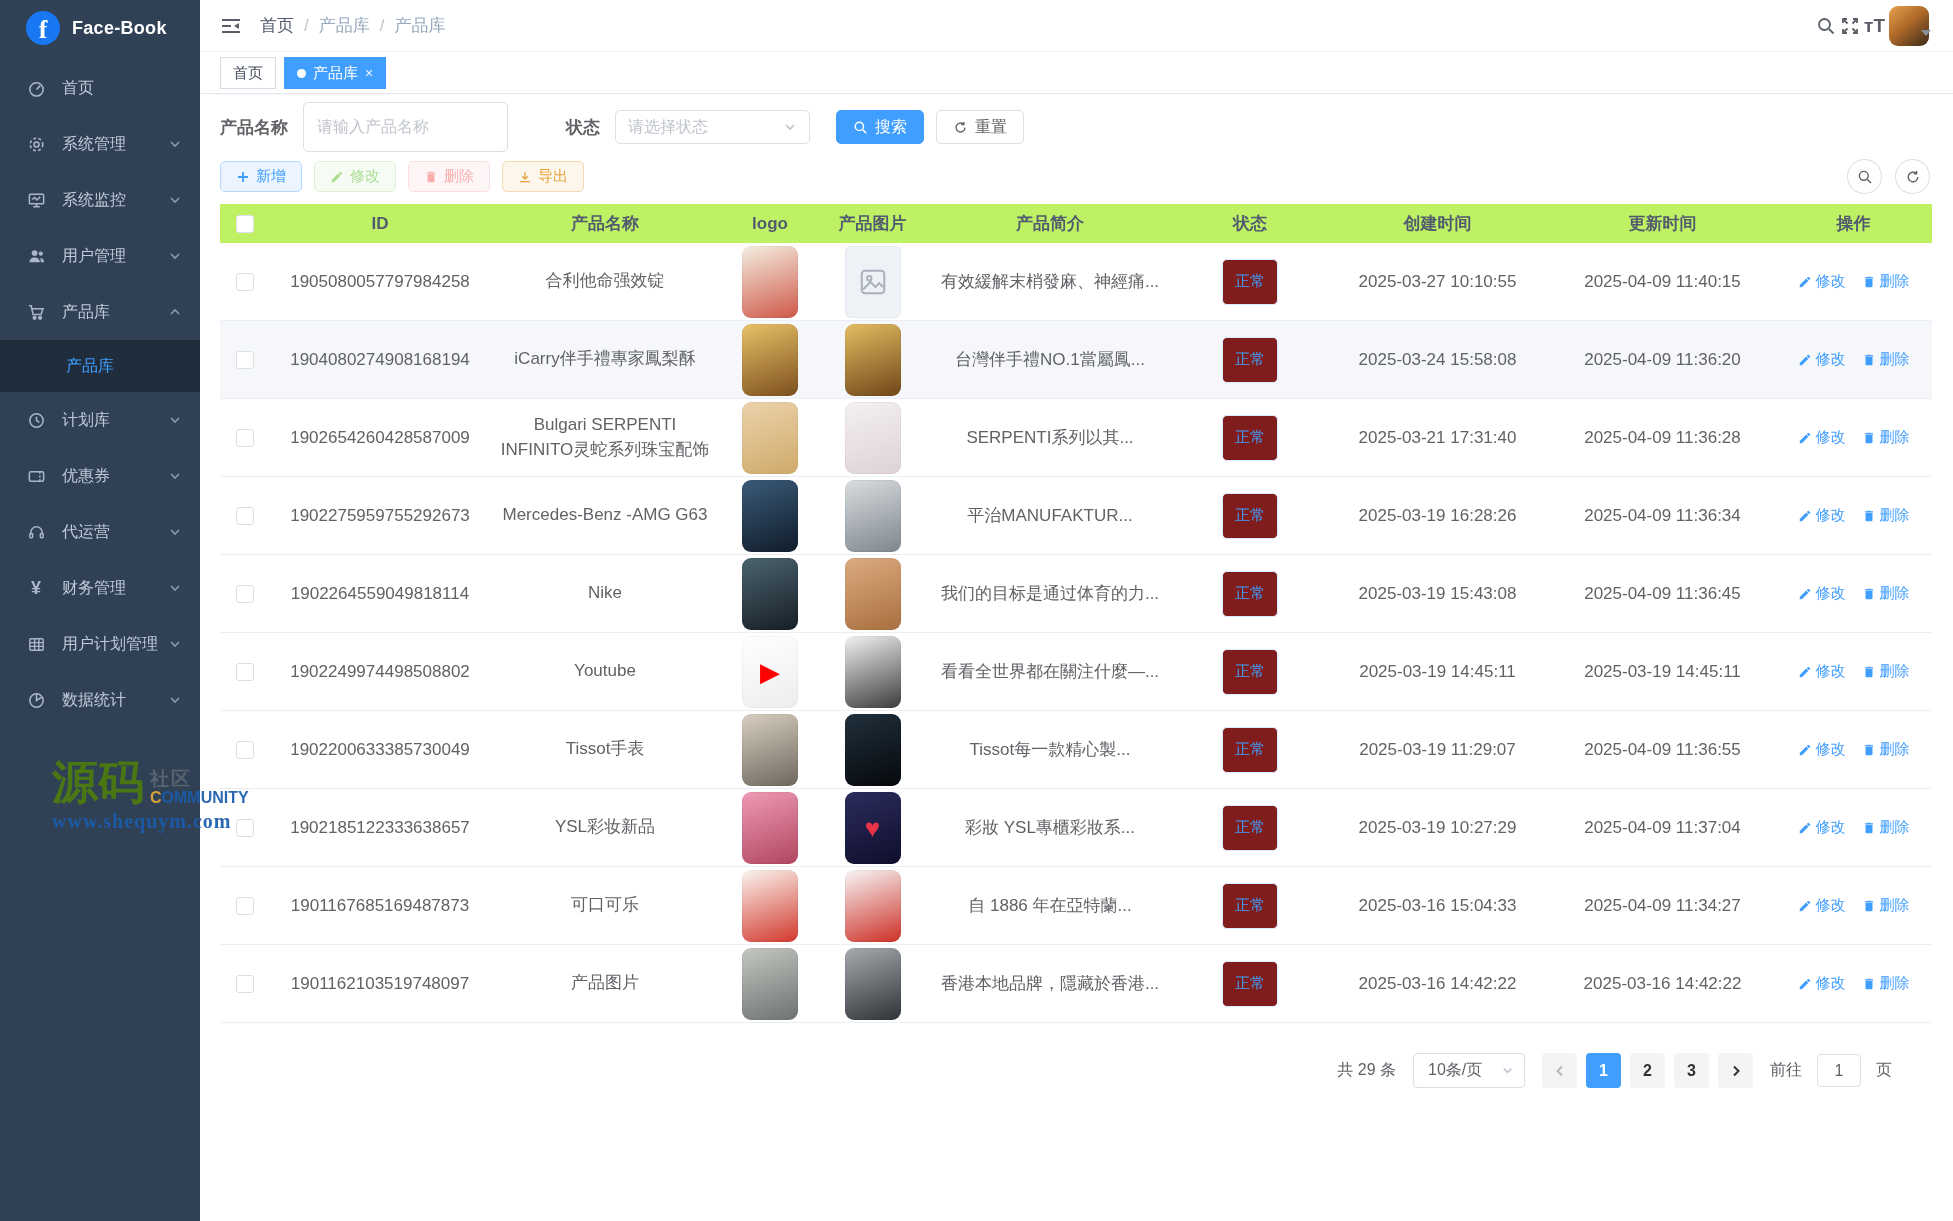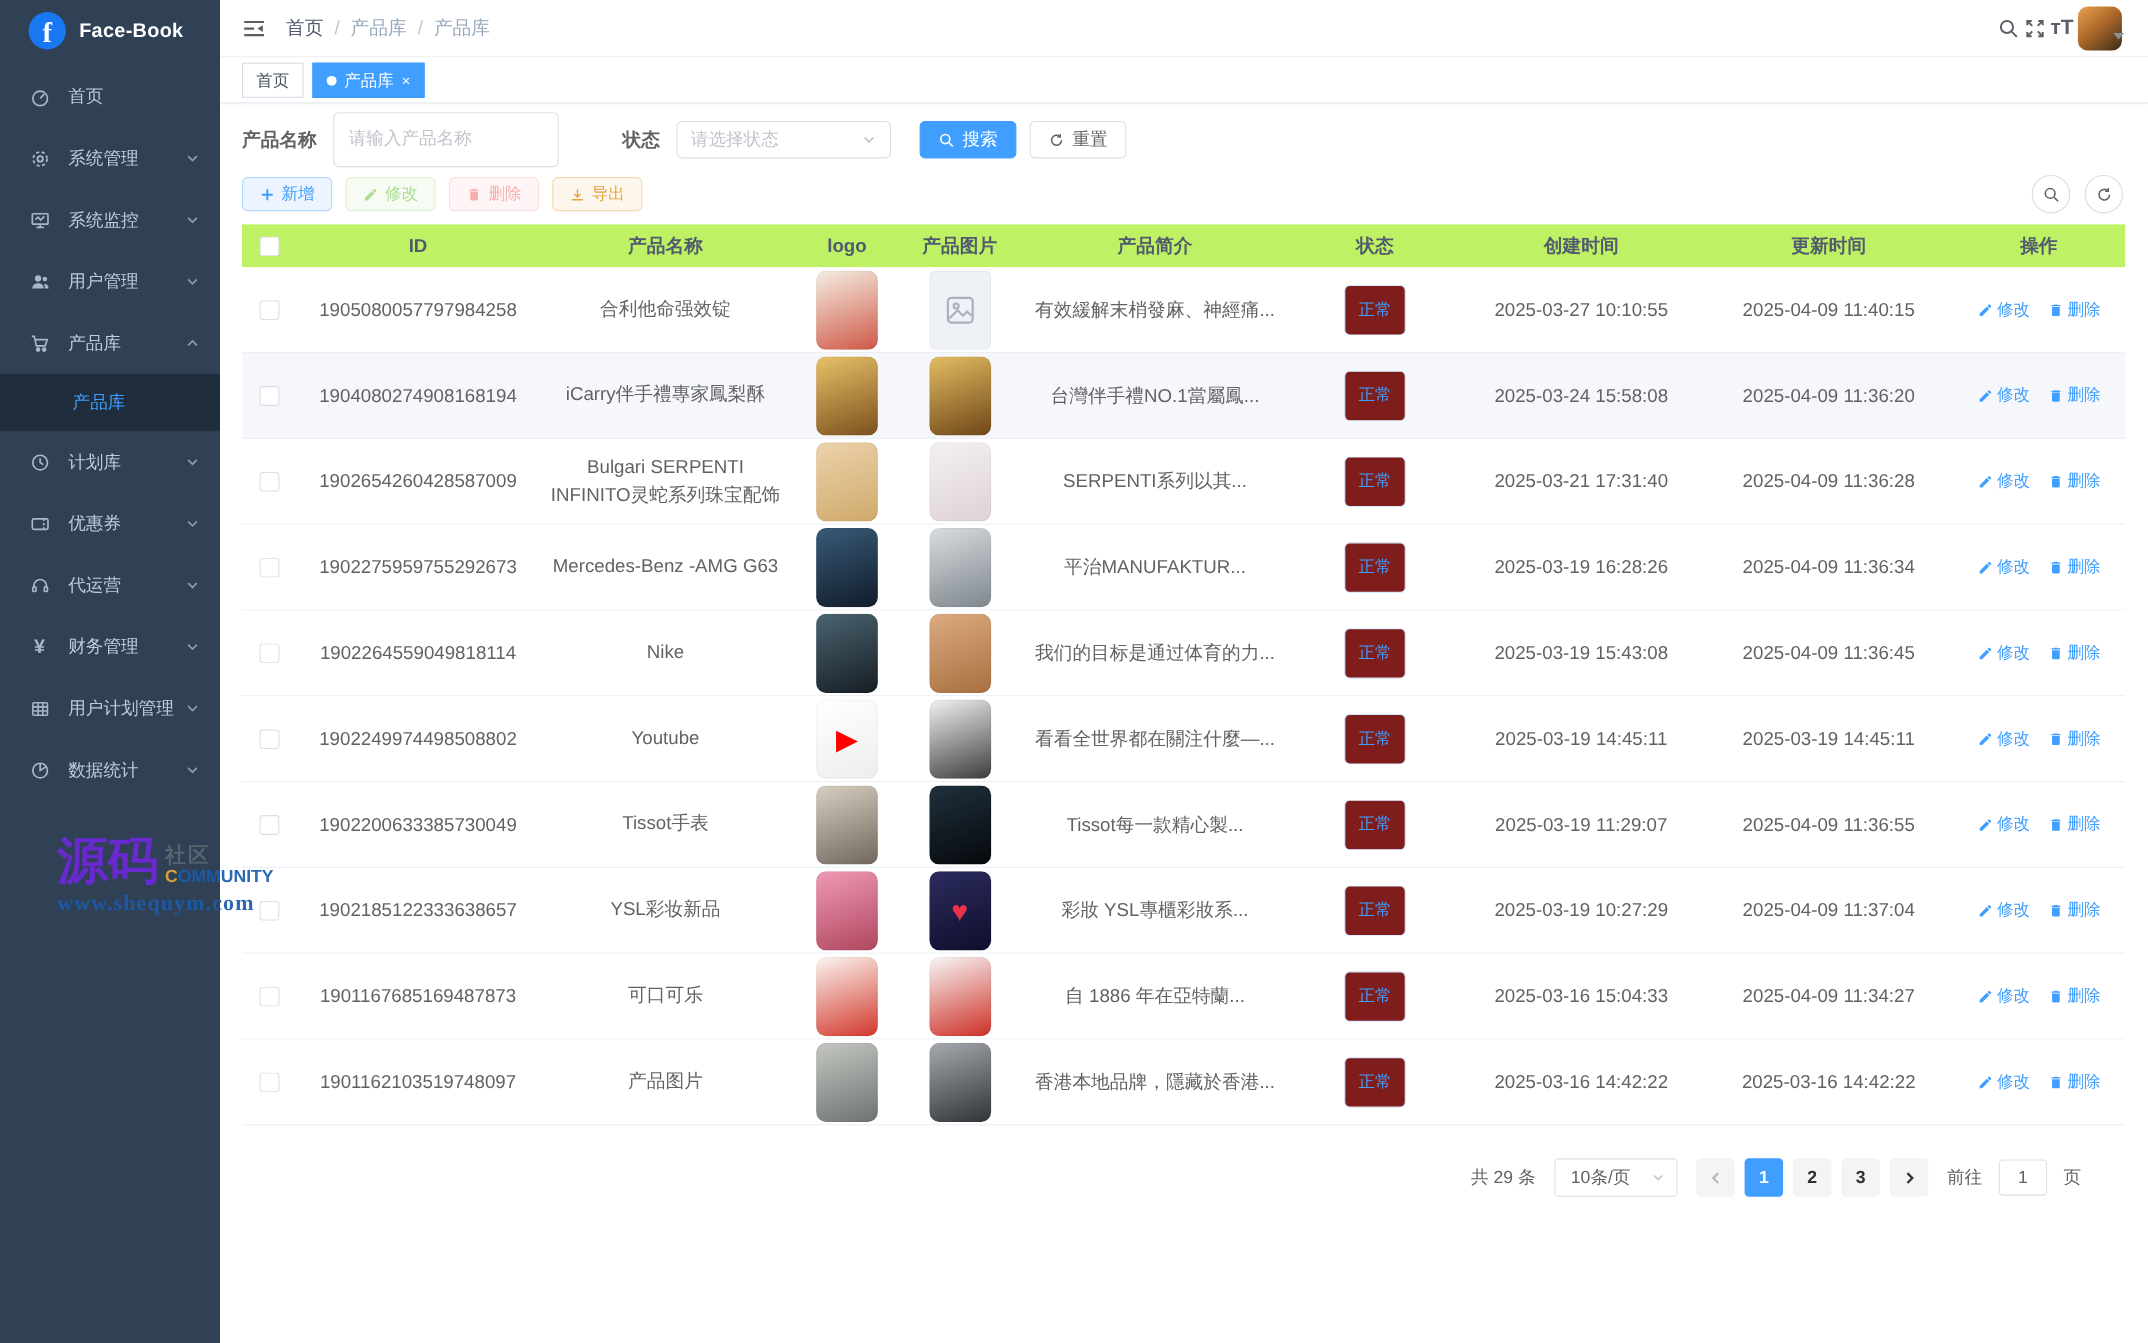--- a/index.html
+++ b/index.html
@@ -17,21 +17,21 @@
   .menu-item .mi-label { flex:1; white-space:nowrap; }
   .menu-item .arrow { width:14px; height:14px; opacity:.75; }
   .submenu { background:#1f2d3d; }
   .submenu-item { height:52px; display:flex; align-items:center; padding-left:66px; font-size:16px; color:#bfcbd9; cursor:pointer; }
   .submenu-item.active { color:#409eff; }
   .yen-glyph { font-size:18px; color:#aab7c8; font-weight:bold; }
 
   
   .watermark { position:absolute; left:52px; top:760px; z-index:60; pointer-events:none; opacity:.92; }
   .wm-top { display:flex; align-items:flex-end; gap:6px; }
-  .wm-main { font-size:46px; font-weight:bold; color:#6d28d9; line-height:1; font-family:"Liberation Serif",serif; }
+  .wm-main { font-size:46px; font-weight:bold; color:#4d7c0f; line-height:1; font-family:"Liberation Serif",serif; }
   .wm-side { display:flex; flex-direction:column; line-height:1; }
   .wm-cn { font-size:19px; color:#5b6670; font-weight:bold; letter-spacing:2px; }
   .wm-en { font-size:16px; font-weight:bold; color:#1b5cab; margin-top:2px; }
   .wm-en .c1 { color:#e2a93b; }
   .wm-url { font-size:20px; font-weight:bold; color:#1b5cab; letter-spacing:1px; margin-top:4px; font-family:"Liberation Serif",serif; }
 
   
   .navbar { position:absolute; left:200px; top:0; right:0; height:52px; background:#fff; border-bottom:1px solid #eef0f3; display:flex; align-items:center; z-index:4; }
   .hamburger { margin-left:20px; cursor:pointer; }
   .breadcrumb { display:flex; align-items:center; margin-left:18px; font-size:17px; gap:10px; }

